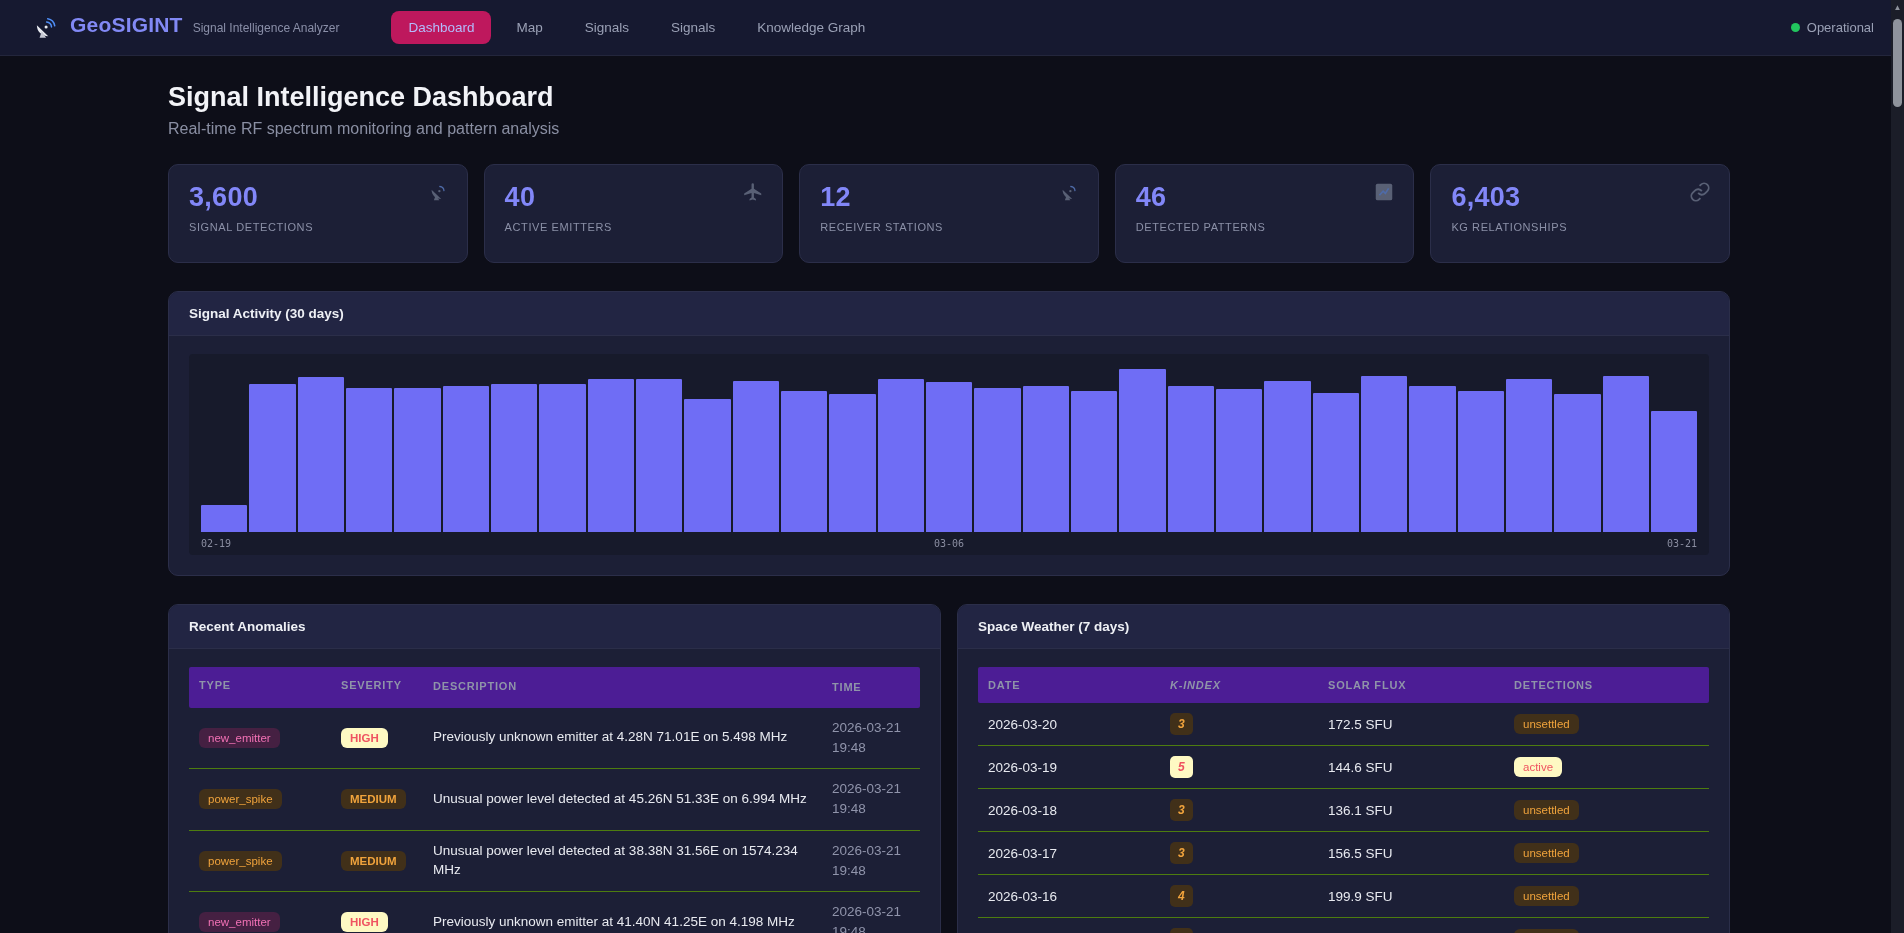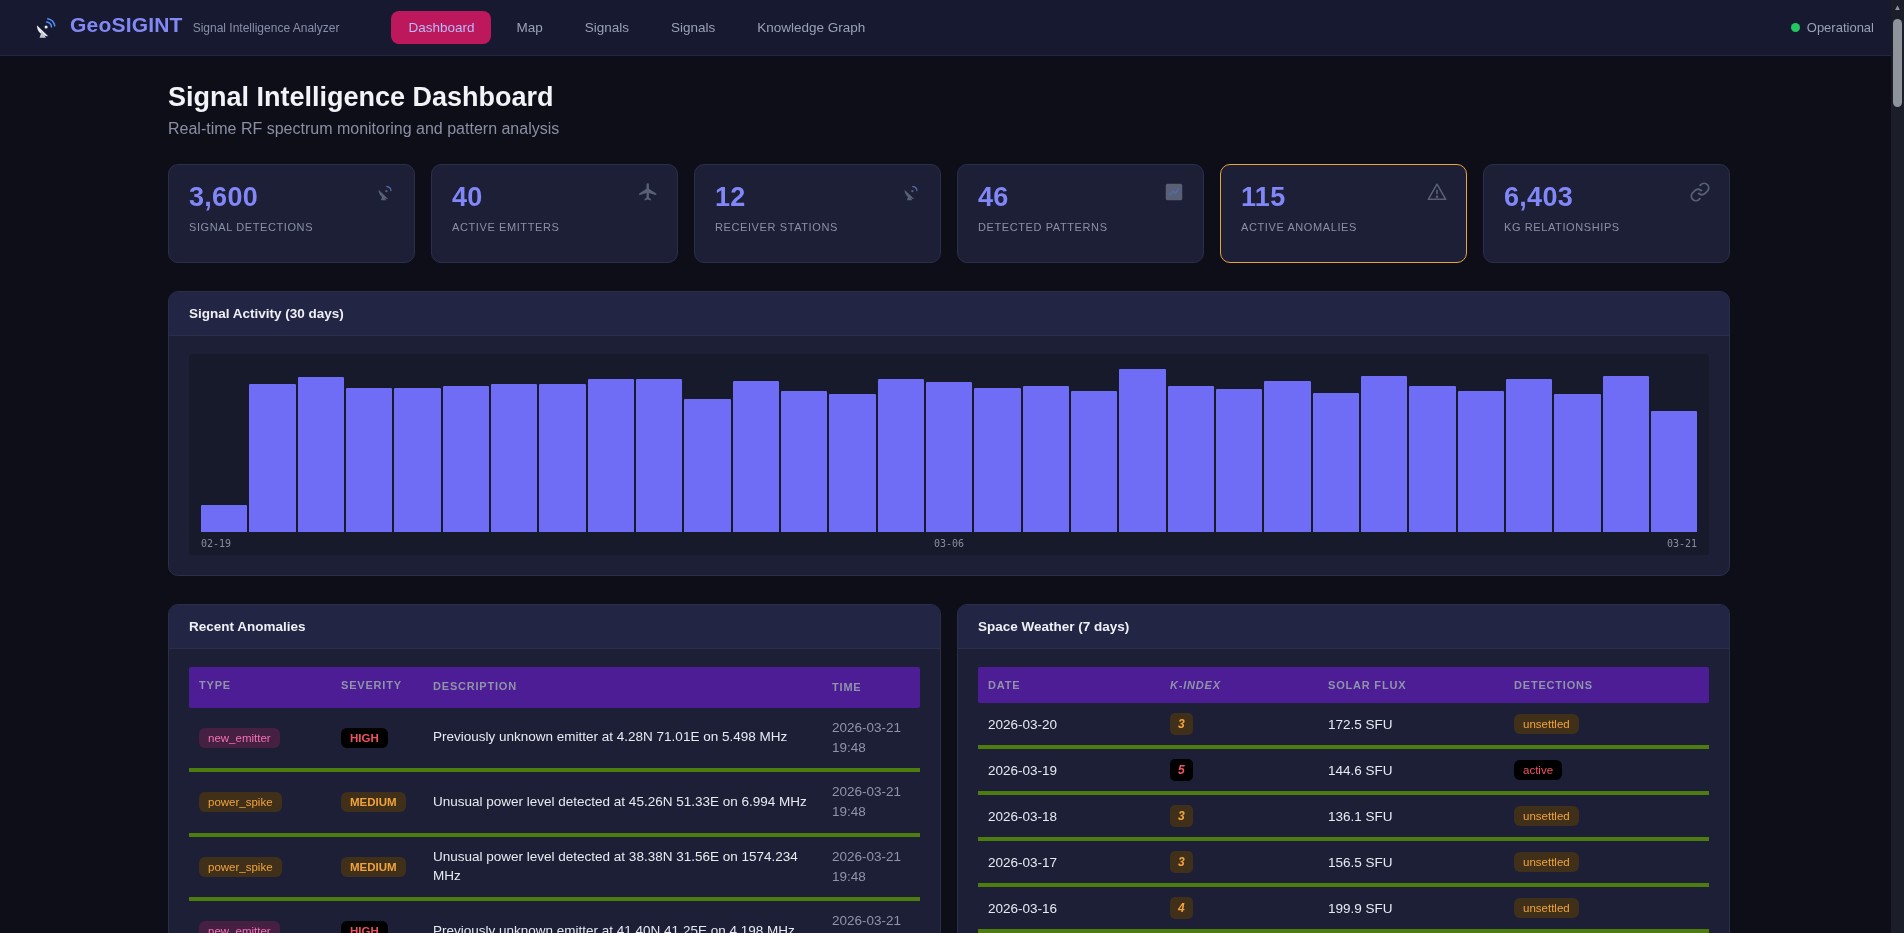--- a/index.html
+++ b/index.html
@@ -77,39 +77,39 @@
     position:absolute; transform:translate(-50%,-50%); white-space:nowrap;
     font-family:"DejaVu Sans Mono", monospace; font-size:11.5px; color:#d7dae2;
   }
 
   
   .table-wrap { padding:18px 20px 0 20px; }
   .t-head { display:flex; background:#4c1d95; border-radius:2px; }
   .t-head .cell {
     font-size:11px; color:#8f94a9; letter-spacing:0.8px; padding:12px 10px; font-weight:bold;
   }
-  .t-row { display:flex; align-items:center; border-bottom:4px solid #4d7c0f; }
+  .t-row { display:flex; align-items:center; border-bottom:1px solid #4d7c0f; }
   .t-row .cell { padding:10px 10px; font-size:13.5px; }
   
   .col-type { width:142px; flex:none; }
   .col-sev { width:92px; flex:none; }
   .col-desc { flex:1; color:#e8eaf0; line-height:1.4; }
   .col-time { width:98px; flex:none; color:#9094ab; font-size:12.5px; line-height:1.5; }
   
   .col-date { width:182px; flex:none; color:#e8eaf0; }
   .col-k { width:158px; flex:none;font-style:italic; }
   .col-flux { width:186px; flex:none; color:#e8eaf0; }
   .col-cond { flex:1; }
 
   .badge {
     display:inline-block; padding:4px 9px; border-radius:6px; font-size:11.5px;
   }
   .badge.bold { font-weight:bold; }
   .badge-pink { color:#f271b5; background:#452042; }
-  .badge-red { color:#ef5361; background:#000000; }
+  .badge-red { color:#ef5361; background:#fef9c3; }
   .badge-amber { color:#f0a33c; background:#413019; }
   .kbadge { display:inline-block; min-width:14px; text-align:center; padding:4px 8px; border-radius:5px; font-size:12px; font-weight:bold; }
 
   
   .scrollbar { position:absolute; right:0; top:0; width:13px; height:933px; background:#1b1d28; }
   .scroll-arrow { position:absolute; top:3px; left:0; width:13px; text-align:center; font-size:8px; color:#8f939c; cursor:pointer; }
   .scroll-thumb { position:absolute; top:19px; left:2px; width:9px; height:88px; background:#8f939c; border-radius:5px; cursor:pointer; }
 </style>
 </head>
 <body>
@@ -179,31 +179,20 @@
         </svg>
       </span>
     </div>
     <div class="stat-card">
       <div class="stat-value">46</div>
       <div class="stat-label">DETECTED PATTERNS</div>
       <span class="stat-icon">
         <svg width="22" height="22" viewBox="0 0 24 24" fill="none" stroke="currentColor" stroke-width="1.6">
           <rect x="3" y="3" width="18" height="18" rx="2" fill="#596075" stroke="none"></rect>
           <polyline points="7,15.5 11,11 13.5,13.5 17,8" stroke="#4f6ba8" stroke-width="1.8" fill="none"></polyline>
-        </svg>
-      </span>
-    </div>
-    <div class="stat-card highlighted">
-      <div class="stat-value">115</div>
-      <div class="stat-label">ACTIVE ANOMALIES</div>
-      <span class="stat-icon">
-        <svg width="22" height="22" viewBox="0 0 24 24" fill="none" stroke="currentColor" stroke-width="1.7">
-          <path d="M12 3.5 L21.5 20 H2.5 Z" stroke-linejoin="round"></path>
-          <line x1="12" y1="9.5" x2="12" y2="14.5"></line>
-          <circle cx="12" cy="17.2" r="0.6" fill="currentColor"></circle>
         </svg>
       </span>
     </div>
     <div class="stat-card">
       <div class="stat-value">6,403</div>
       <div class="stat-label">KG RELATIONSHIPS</div>
       <span class="stat-icon">
         <svg width="22" height="22" viewBox="0 0 24 24" fill="none" stroke="currentColor" stroke-width="2">
           <path d="M10 13a5 5 0 0 0 7.54.54l2.5-2.5a5 5 0 0 0-7.07-7.07l-1.4 1.4"></path>
           <path d="M14 11a5 5 0 0 0-7.54-.54l-2.5 2.5a5 5 0 0 0 7.07 7.07l1.4-1.4"></path>

